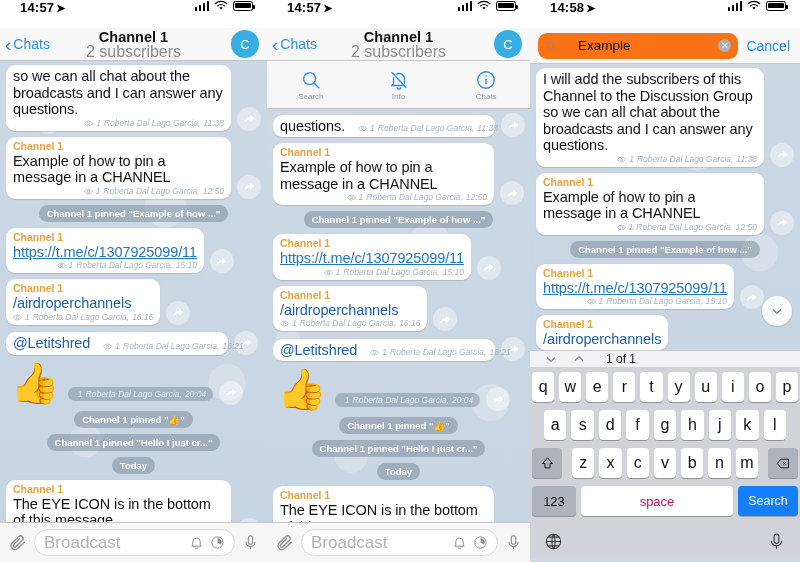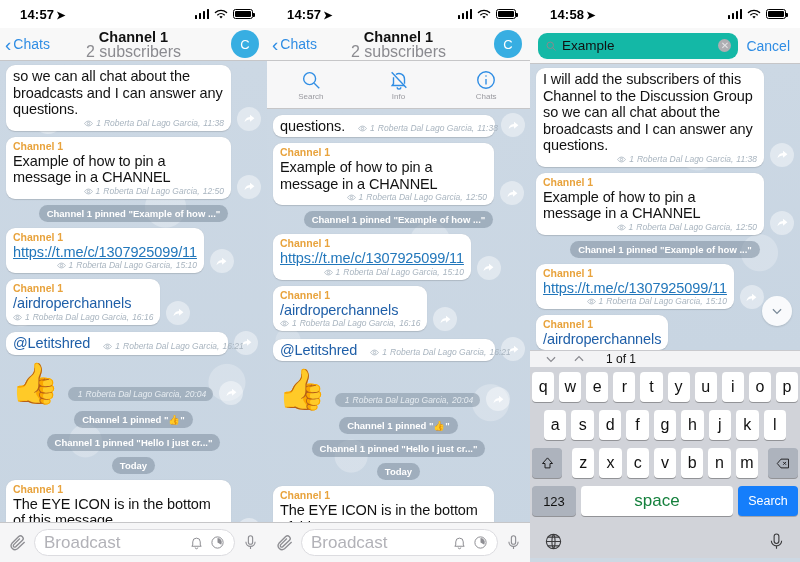--- a/index.html
+++ b/index.html
@@ -16,21 +16,21 @@
     background: #cdd8e3;
     overflow: hidden;
     flex: 0 0 auto;
   }
   .phone.p2 { width: 263px; }
   .phone.p3 { width: 270px; }
 
   
   .statusbar {
     height: 28px; background: #ffffff;
-    display: flex; align-items: center; justify-content: space-between;
+    display: flex; align-items: flex-start; justify-content: space-between;
     padding: 0 14px 0 20px; position: relative; z-index: 40;
   }
   .sb-time { font-size: 13px; font-weight: bold; color: #000; letter-spacing: .2px; }
   .sb-time .loc { font-size: 11px; margin-left: 2px; display:inline-block; transform: rotate(0deg);}
   .sb-right { display: flex; align-items: center; gap: 5px; }
   .bars { display: flex; align-items: flex-end; gap: 1.5px; height: 10px; }
   .bars i { width: 2.5px; background: #000; display: block; border-radius: .5px; }
   .bars i:nth-child(1){height:4px}.bars i:nth-child(2){height:6px}
   .bars i:nth-child(3){height:8px}.bars i:nth-child(4){height:10px}
   .batt { width: 20px; height: 10px; border: 1.3px solid #000; border-radius: 2.5px; position: relative; }
@@ -140,22 +140,22 @@
   .inputpill .ph { font-size: 17px; color: #b2b2b8; flex: 1; }
   .inputpill .mini { width: 15px; height: 15px; color: #8e8e93; }
   .composer .mic { width: 17px; height: 19px; color: #8e8e93; flex: 0 0 auto;}
 
   
   .searchbar {
     height: 36px; background: #f8f8f8; display: flex; align-items: center;
     gap: 8px; padding: 0 8px; border-bottom: .5px solid #c6c6c8; z-index: 35;
   }
   .searchfield {
-    flex: 1; height: 26px; background: #14b8a6; border-radius: 9px;
-    display: flex; align-items: center; padding: 0 7px; gap: 5px;
+    flex: 1; height: 26px; background: #f97316; border-radius: 9px;
+    display: flex; align-items: center; padding: 0 7px; gap: 21px;
   }
   .searchfield .sic { width: 12px; height: 12px; color: #8a8a8f; flex: 0 0 auto;}
   .searchfield .val { flex: 1; font-size: 13.5px; color: #111; }
   .clearbtn {
     width: 13px; height: 13px; border-radius: 50%; background: #aeaeb2;
     color: #e4e4e6; font-size: 10px; line-height: 13px; text-align: center; flex: 0 0 auto;
   }
   .cancel { font-size: 14px; color: #2f8de4; padding-right: 2px; }
 
   
@@ -180,21 +180,21 @@
   .key {
     background: #fff; border-radius: 4px; height: 30px;
     display: flex; align-items: center; justify-content: center;
     font-size: 16px; color: #111; box-shadow: 0 1px 0 rgba(0,0,0,.3);
     flex: 1 1 0; min-width: 0;
   }
   .krow.r2 { padding: 0 12px; }
   .krow.r3 { padding: 0 0; }
   .key.wide { flex: 0 0 30px; background: #adb3bd; }
   .key.sp { flex: 0 0 44px; background: #adb3bd; font-size: 13px; }
-  .key.space { flex: 1 1 0; font-size: 17px; color: #15803d; }
+  .key.space { flex: 1 1 0; font-size: 13px; color: #be185d; }
   .key.go { flex: 0 0 60px; background: #157efb; color: #fff; font-size: 12.5px; box-shadow: 0 1px 0 rgba(0,0,0,.22); }
   .key svg { width: 17px; height: 15px; color: #1d1d1f; }
   .kbottom { height: 34px; display: flex; align-items: center; justify-content: space-between; padding: 0 12px; }
   .kbottom svg { width: 19px; height: 19px; color: #3a3a3c; }
   .kspacer { flex: 1; }
 </style>
 </head>
 <body>
 
 <div class="screens">

